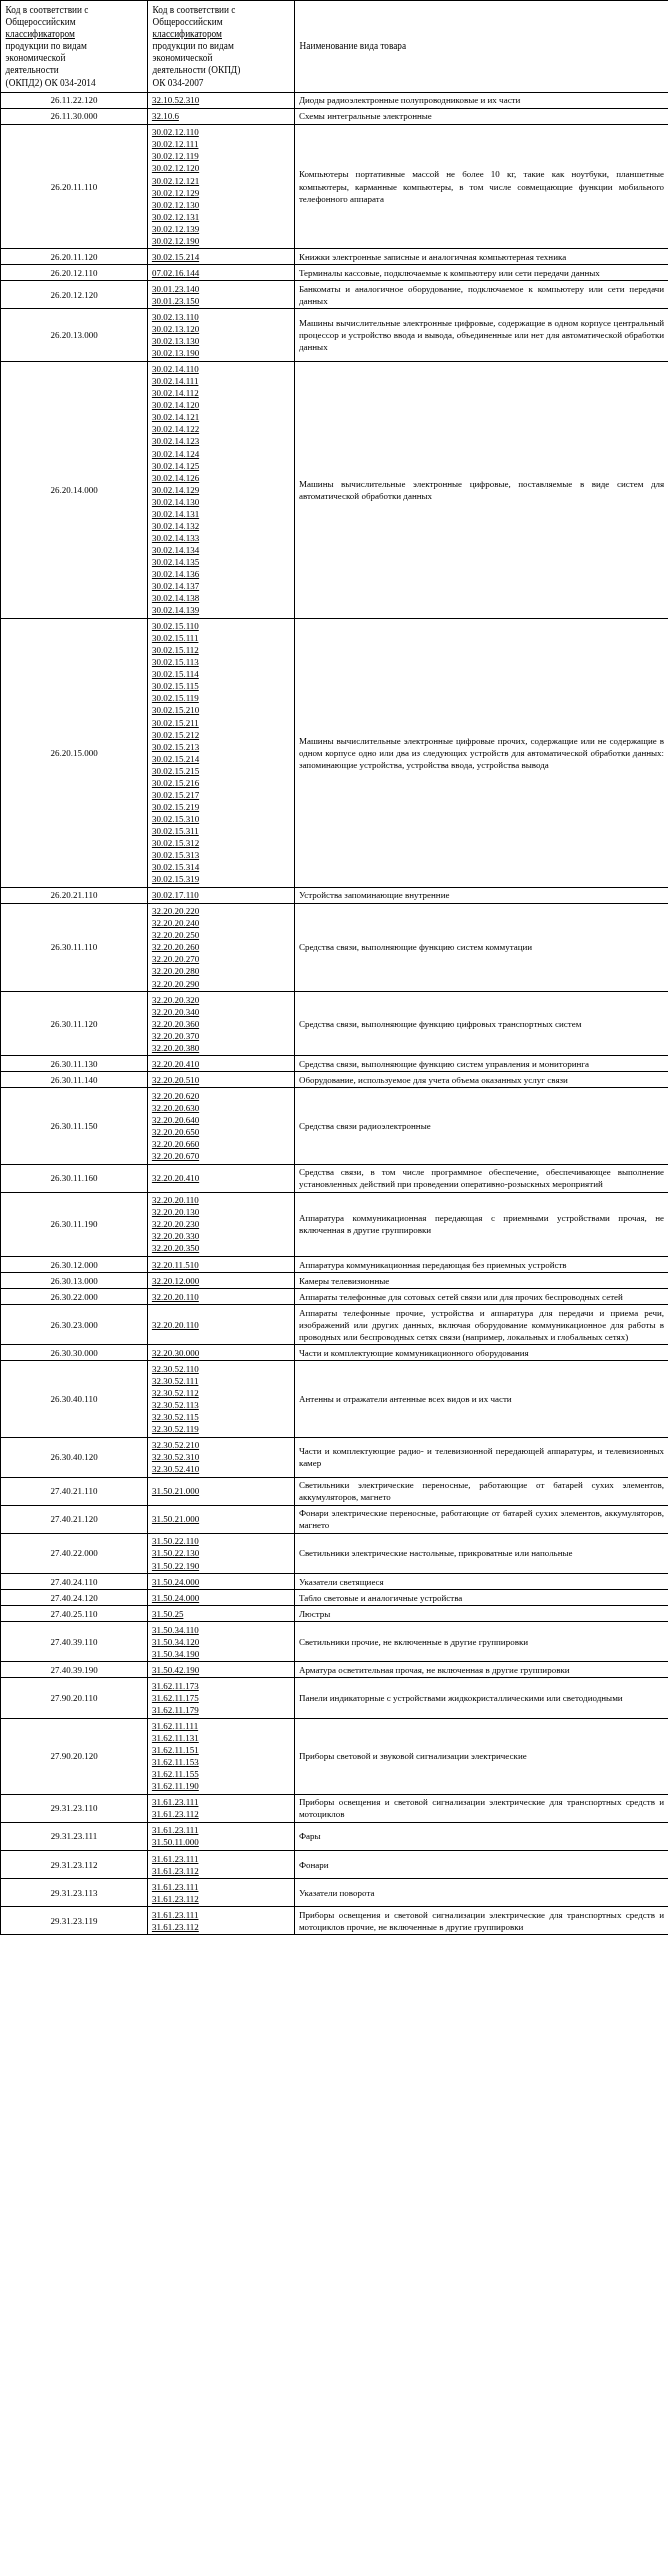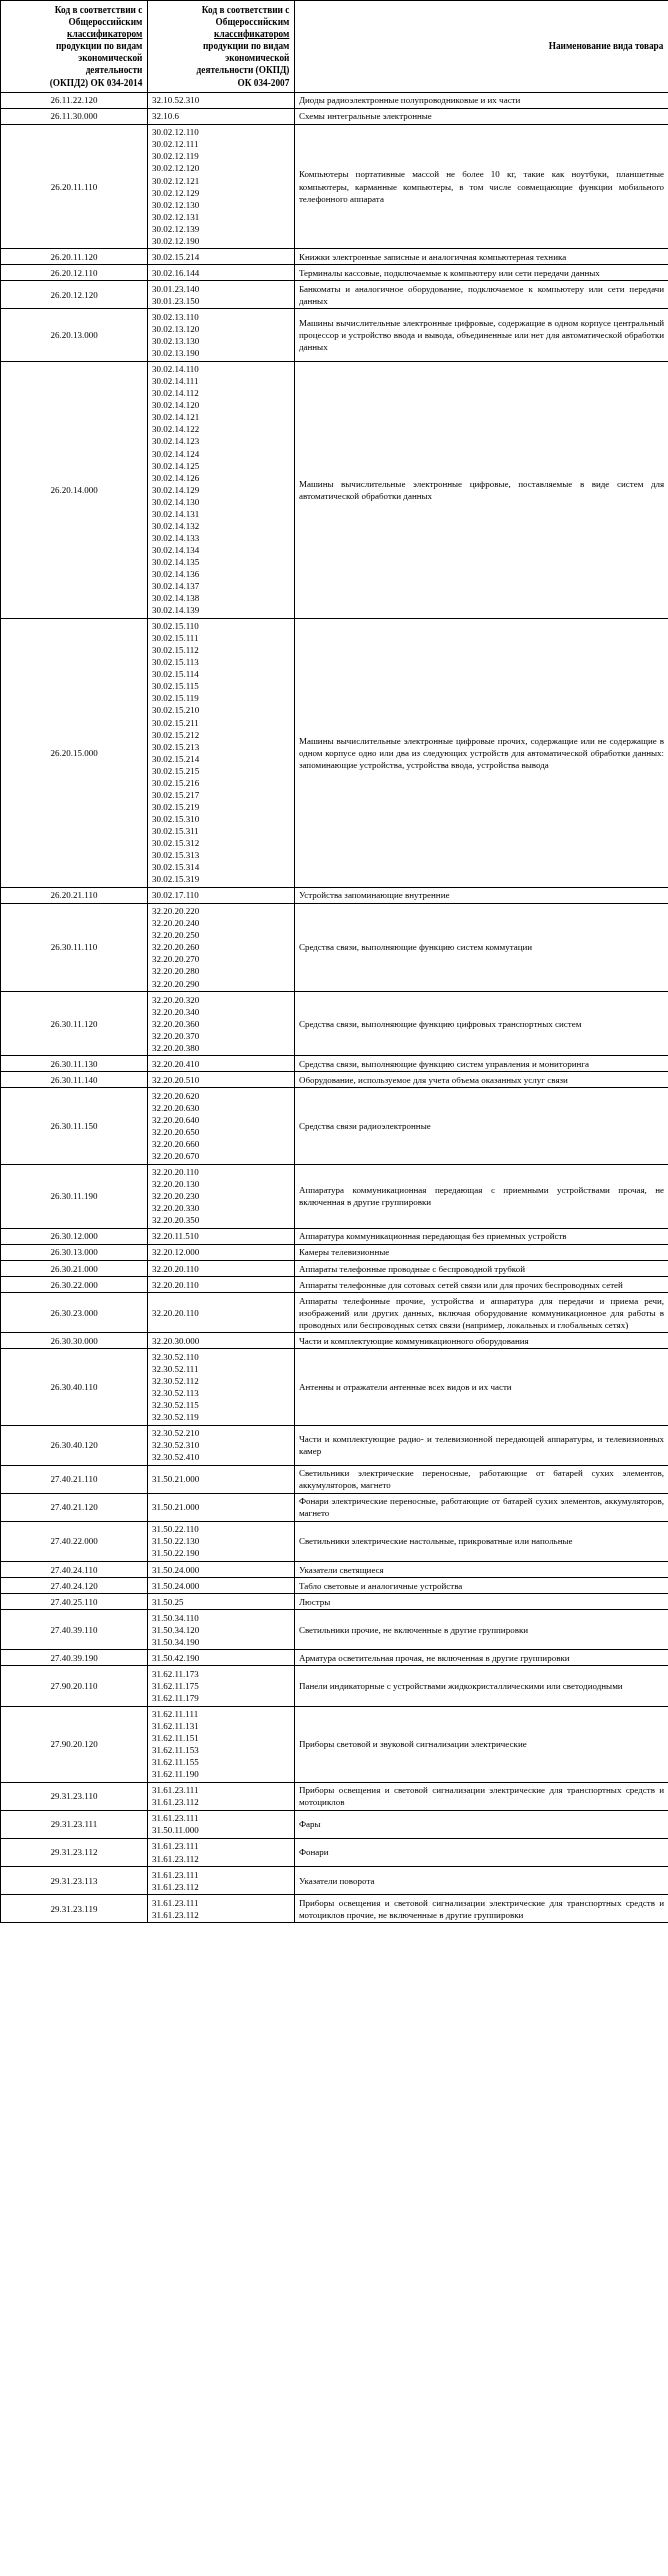--- a/index.html
+++ b/index.html
@@ -24,40 +24,41 @@
 
   table.okpd th,
   table.okpd td {
     border: 0.8px solid #000;
     vertical-align: middle;
     padding: 1.5px 3.9px;
     font-size: 9px;
     line-height: 1.34;
   }
   table.okpd thead th {
-    font-weight: bold;
-    text-align: right;
+    font-weight: normal;
+    text-align: left;
     vertical-align: middle;
     font-size: 9.3px;
     line-height: 1.3;
     padding: 3.1px 4.6px;
   }
   th .underline-word {
     text-decoration: underline;
   }
   td.code {
     text-align: center;
     vertical-align: middle;
     white-space: pre-line;
   }
   td.code2 {
     text-align: left;
     vertical-align: middle;
     white-space: pre-line;
     padding-left: 9.3px;
+    text-decoration: underline;
   }
   td.name {
     text-align: justify;
     text-align-last: left;
     vertical-align: top;
     padding-left: 4.6px;
     padding-right: 6.2px;
     hyphens: none;
   }
   td.name.mid {
@@ -121,21 +122,21 @@
 30.02.12.190</td>
         <td class="name mid">Компьютеры портативные массой не более 10 кг, такие как ноутбуки, планшетные компьютеры, карманные компьютеры, в том числе совмещающие функции мобильного телефонного аппарата</td>
       </tr>
       <tr>
         <td class="code">26.20.11.120</td>
         <td class="code2">30.02.15.214</td>
         <td class="name">Книжки электронные записные и аналогичная компьютерная техника</td>
       </tr>
       <tr>
         <td class="code">26.20.12.110</td>
-        <td class="code2">30.02.16.144</td>
+        <td class="code2">07.02.16.144</td>
         <td class="name">Терминалы кассовые, подключаемые к компьютеру или сети передачи данных</td>
       </tr>
       <tr>
         <td class="code">26.20.12.120</td>
         <td class="code2">30.01.23.140
 30.01.23.150</td>
         <td class="name mid">Банкоматы и аналогичное оборудование, подключаемое к компьютеру или сети передачи данных</td>
       </tr>
       <tr>
         <td class="code">26.20.13.000</td>
@@ -235,42 +236,42 @@
         <td class="code">26.30.11.150</td>
         <td class="code2">32.20.20.620
 32.20.20.630
 32.20.20.640
 32.20.20.650
 32.20.20.660
 32.20.20.670</td>
         <td class="name mid">Средства связи радиоэлектронные</td>
       </tr>
       <tr>
+        <td class="code">26.30.11.160</td>
+        <td class="code2">32.20.20.410</td>
+        <td class="name">Средства связи, в том числе программное обеспечение, обеспечивающее выполнение установленных действий при проведении оперативно-розыскных мероприятий</td>
+      </tr>
+      <tr>
         <td class="code">26.30.11.190</td>
         <td class="code2">32.20.20.110
 32.20.20.130
 32.20.20.230
 32.20.20.330
 32.20.20.350</td>
         <td class="name mid">Аппаратура коммуникационная передающая с приемными устройствами прочая, не включенная в другие группировки</td>
       </tr>
       <tr>
         <td class="code">26.30.12.000</td>
         <td class="code2">32.20.11.510</td>
         <td class="name">Аппаратура коммуникационная передающая без приемных устройств</td>
       </tr>
       <tr>
         <td class="code">26.30.13.000</td>
         <td class="code2">32.20.12.000</td>
         <td class="name">Камеры телевизионные</td>
-      </tr>
-      <tr>
-        <td class="code">26.30.21.000</td>
-        <td class="code2">32.20.20.110</td>
-        <td class="name">Аппараты телефонные проводные с беспроводной трубкой</td>
       </tr>
       <tr>
         <td class="code">26.30.22.000</td>
         <td class="code2">32.20.20.110</td>
         <td class="name">Аппараты телефонные для сотовых сетей связи или для прочих беспроводных сетей</td>
       </tr>
       <tr>
         <td class="code">26.30.23.000</td>
         <td class="code2">32.20.20.110</td>
         <td class="name">Аппараты телефонные прочие, устройства и аппаратура для передачи и приема речи, изображений или других данных, включая оборудование коммуникационное для работы в проводных или беспроводных сетях связи (например, локальных и глобальных сетях)</td>

